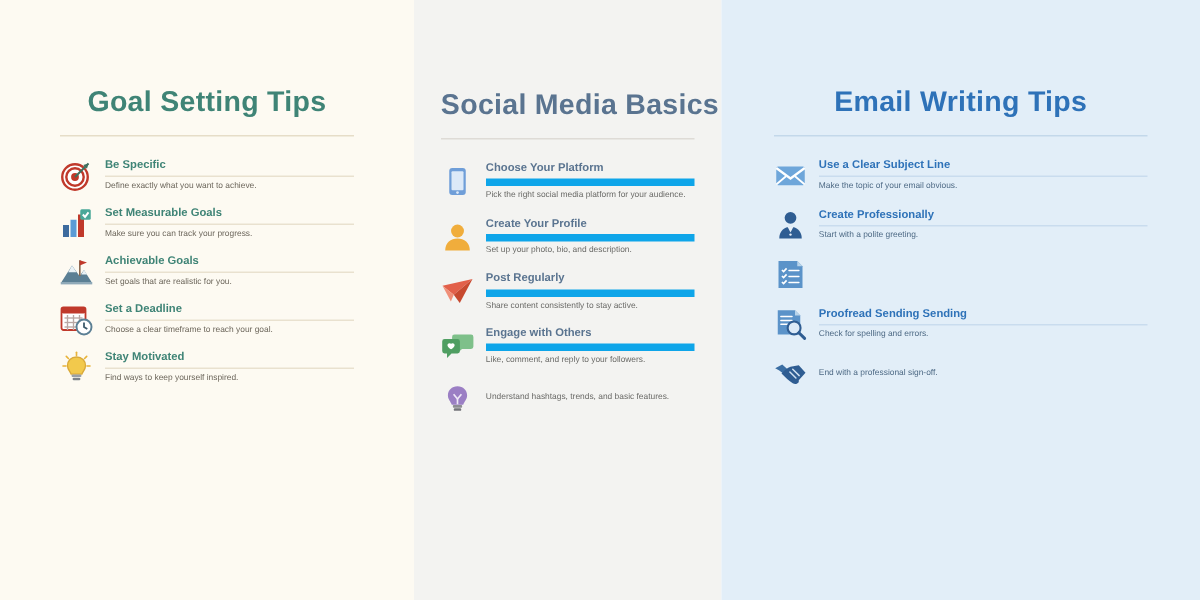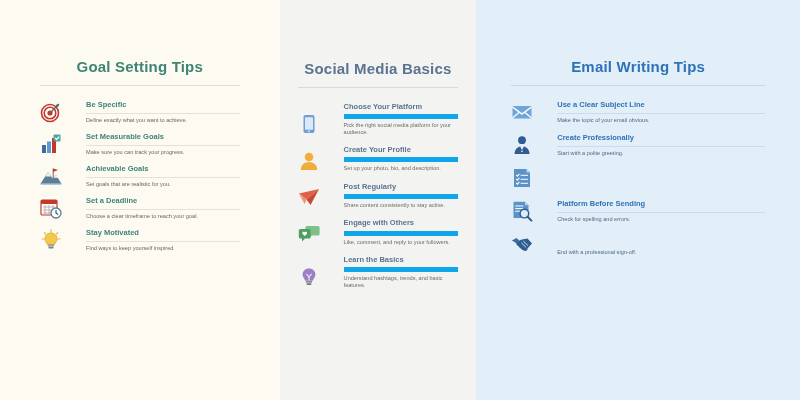--- a/index.html
+++ b/index.html
@@ -9,37 +9,37 @@
     background:#ffffff;
   }
   .board{display:flex;width:800px;height:400px;}
   .panel{height:400px;box-sizing:border-box;position:relative;}
   .panel-1{width:290px;background:#fdfaf2;padding:58px 40px 0 40px;}
   .panel-2{width:205px;background:#f3f3f1;padding:60px 18px 0 18px;}
   .panel-3{width:337px;background:#e2eef8;padding:58px 35px 0 35px;}
 
   .panel-title{
     text-align:center;
-    font-size:15px;
+    font-size:19px;
     font-weight:bold;
     letter-spacing:.2px;
     margin:0 0 10px 0;
     white-space:nowrap;
   }
   .title-1{color:#3f8476;}
   .title-2{color:#5a7490;}
   .title-3{color:#2e72b8;}
 
   .title-rule{height:1px;width:100%;margin:0 auto 14px auto;}
   .rule-1{background:#e6ddc8;}
   .rule-2{background:#dedbd6;}
   .rule-3{background:#c3d8ea;}
 
   .items{display:flex;flex-direction:column;}
-  .item{display:flex;align-items:flex-end;gap:24px;margin-bottom:9px;}
+  .item{display:flex;align-items:center;gap:8px;margin-bottom:9px;}
   .p1 .item{margin-bottom:9px;}
   .p2 .item{margin-bottom:10px;}
   .p3 .item{margin-bottom:10px;}
 
   .item-icon{
     width:22px;height:22px;flex:0 0 22px;
     display:flex;align-items:center;justify-content:center;
     margin-top:1px;
   }
   .item-icon svg{display:block;}
@@ -228,21 +228,20 @@
         <span class="item-icon">
           <svg width="22" height="22" viewBox="0 0 22 22">
             <path d="M11 2.5 C14.8 2.5 17.4 5.2 17.4 8.6 C17.4 11.2 15.4 12.8 14.8 14.8 L7.2 14.8 C6.6 12.8 4.6 11.2 4.6 8.6 C4.6 5.2 7.2 2.5 11 2.5 Z" fill="#9b7fc4"></path>
             <path d="M8.4 7.8 L11 11 L13.6 7.8" stroke="#efe9f7" stroke-width="1.1" fill="none"></path>
             <line x1="11" y1="11" x2="11" y2="14.5" stroke="#efe9f7" stroke-width="1.1"></line>
             <rect x="7.9" y="15" width="6.2" height="1.8" rx="0.6" fill="#8d8d93"></rect>
             <rect x="8.5" y="17.2" width="5" height="1.7" rx="0.8" fill="#74747a"></rect>
           </svg>
         </span>
         <div class="item-body">
-          <div class="item-title">Learn the Basics</div>
           <div class="item-desc">Understand hashtags, trends, and basic features.</div>
         </div>
       </div>
 
     </div>
   </div>
 
   <div class="panel panel-3 p3">
     <div class="panel-title title-3">Email Writing Tips</div>
     <div class="title-rule rule-3"></div>
@@ -304,21 +303,21 @@
             <g stroke="#ffffff" stroke-width="1" stroke-linecap="round">
               <line x1="4.6" y1="6" x2="12" y2="6"></line>
               <line x1="4.6" y1="8.6" x2="12" y2="8.6"></line>
               <line x1="4.6" y1="11.2" x2="9" y2="11.2"></line>
             </g>
             <circle cx="13.4" cy="13.6" r="4.3" fill="#dceaf7" stroke="#2f5d92" stroke-width="1.4"></circle>
             <line x1="16.6" y1="16.8" x2="20.4" y2="20.6" stroke="#2f5d92" stroke-width="2" stroke-linecap="round"></line>
           </svg>
         </span>
         <div class="item-body">
-          <div class="item-title">Platform Before Sending</div>
+          <div class="item-title">Proofread Sending Sending</div>
           <div class="item-desc">Check for spelling and errors.</div>
         </div>
       </div>
 
       <div class="item">
         <span class="item-icon">
           <svg width="22" height="22" viewBox="0 0 22 22">
             <path d="M0.8 7.5 L5.5 5 L10.5 9.5 L7.5 12 L3.5 9 Z" fill="#3b6ea3"></path>
             <path d="M5 11 C7.5 13.5 10 16 12.5 17.5 C14.5 18.7 17 17.5 16.5 15.5 L21 10.5 L16.5 5.5 L11 6.5 C9 7 7 8.8 5 11 Z" fill="#2f5d92"></path>
             <path d="M12.5 8.2 L16.8 12.4" stroke="#cfe0f0" stroke-width="1" stroke-linecap="round"></path>

